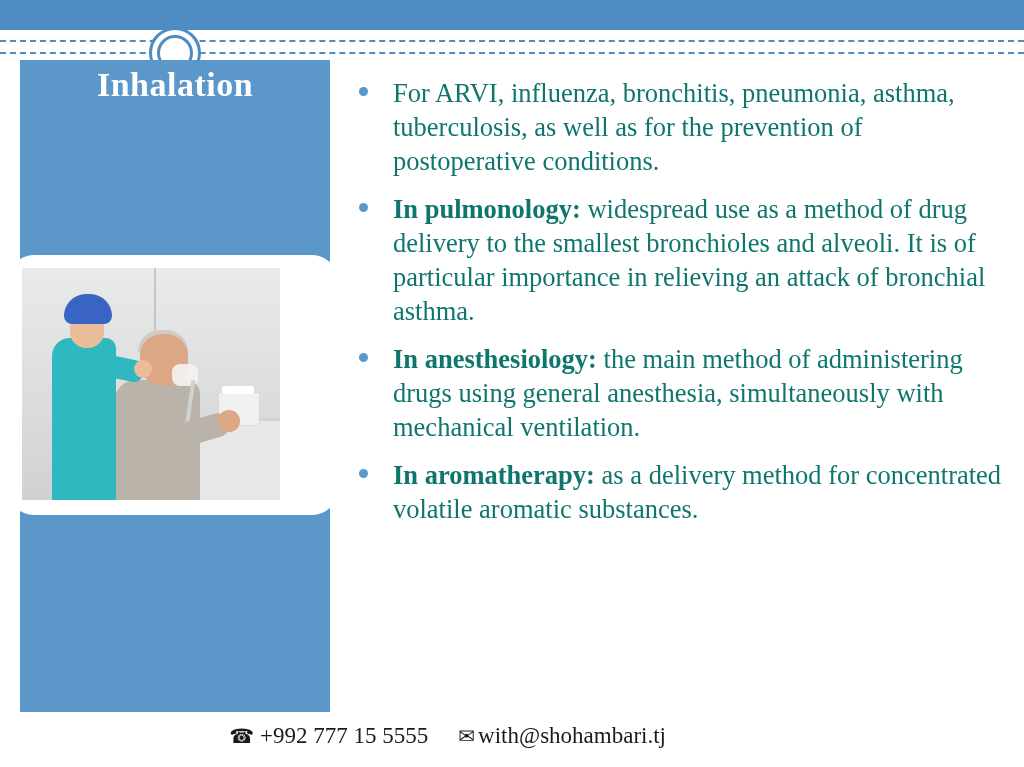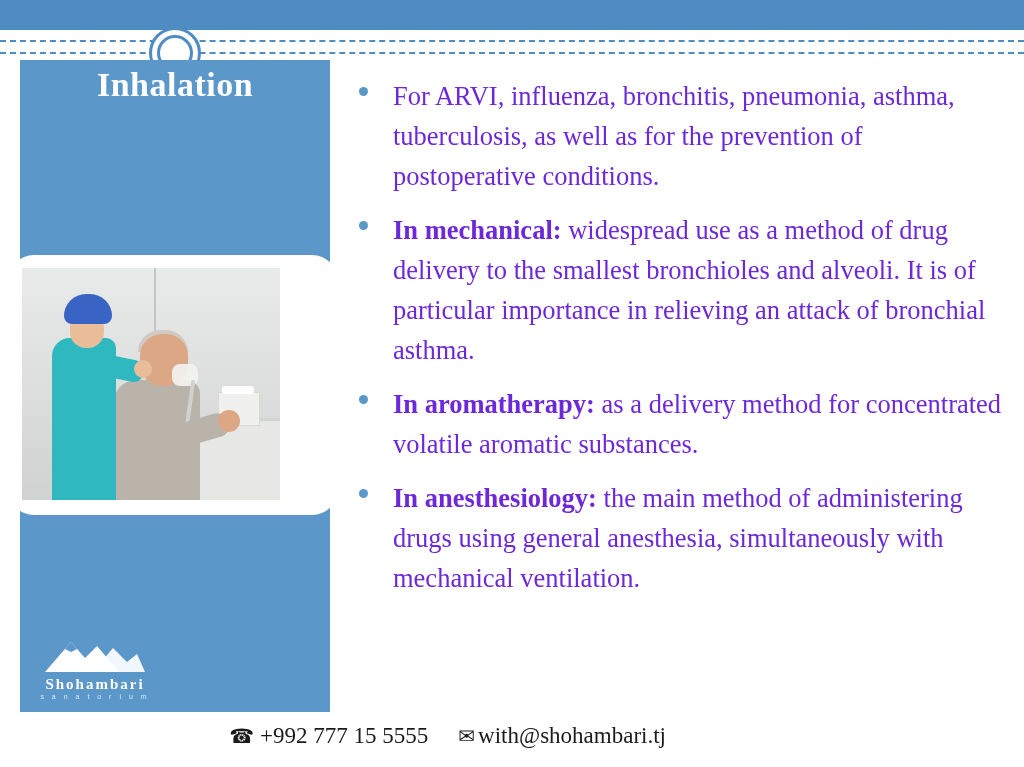--- a/index.html
+++ b/index.html
@@ -258,22 +258,22 @@
   ul.bullets {
     list-style: none;
     margin: 0;
     padding: 0;
   }
   ul.bullets > li {
     position: relative;
     padding-left: 48px;
     margin-bottom: 14px;
     font-size: 26.5px;
-    line-height: 40px;
-    color: #6d28d9;
+    line-height: 34px;
+    color: #0f766e;
     font-family: "Liberation Serif", serif;
   }
   ul.bullets > li .dot {
     position: absolute;
     left: 14px;
     top: 11px;
     width: 9px;
     height: 9px;
     border-radius: 50%;
     background: #5b97c9;
@@ -363,47 +363,38 @@
     <div class="ph-tube"></div>
     <div class="ph-pat-arm"></div>
     <div class="ph-pat-hand"></div>
     <div class="ph-nurse-body"></div>
     <div class="ph-nurse-head"></div>
     <div class="ph-nurse-cap"></div>
     <div class="ph-nurse-arm"></div>
     <div class="ph-nurse-hand"></div>
   </div>
 
-  <div class="logo-wrap">
-    <svg class="logo-mountain" viewBox="0 0 108 44">
-      <path d="M4 40 L30 10 L44 26 L56 14 L78 40 Z" fill="#ffffff"></path>
-      <path d="M52 40 L72 16 L86 30 L96 22 L104 40 Z" fill="#ffffff" opacity="0.92"></path>
-      <path d="M30 10 L36 17 L30 20 L24 17 Z" fill="#5b97c9"></path>
-    </svg>
-    <div class="logo-name">Shohambari</div>
-    <div class="logo-sub">s a n a t o r i u m</div>
-  </div>
 
   <div class="content">
     <ul class="bullets">
       <li>
         <span class="dot"></span>
         <span class="lead"></span><span>For ARVI, influenza, bronchitis, pneumonia, asthma, tuberculosis, as well as for the prevention of postoperative conditions.</span>
       </li>
       <li>
         <span class="dot"></span>
-        <span class="lead">In mechanical:</span><span> widespread use as a method of drug delivery to the smallest bronchioles and alveoli. It is of particular importance in relieving an attack of bronchial asthma.</span>
+        <span class="lead">In pulmonology:</span><span> widespread use as a method of drug delivery to the smallest bronchioles and alveoli. It is of particular importance in relieving an attack of bronchial asthma.</span>
+      </li>
+      <li>
+        <span class="dot"></span>
+        <span class="lead">In anesthesiology:</span><span> the main method of administering drugs using general anesthesia, simultaneously with mechanical ventilation.</span>
       </li>
       <li>
         <span class="dot"></span>
         <span class="lead">In aromatherapy:</span><span> as a delivery method for concentrated volatile aromatic substances.</span>
-      </li>
-      <li>
-        <span class="dot"></span>
-        <span class="lead">In anesthesiology:</span><span> the main method of administering drugs using general anesthesia, simultaneously with mechanical ventilation.</span>
       </li>
     </ul>
   </div>
 
   <div class="footer-left-bg"></div>
   <div class="footer"></div>
   <div class="footer-inner">
     <span class="f-item">
       <span class="phone-icon">☎</span>
       <span class="f-phone1">+992 881 25 5555</span>

